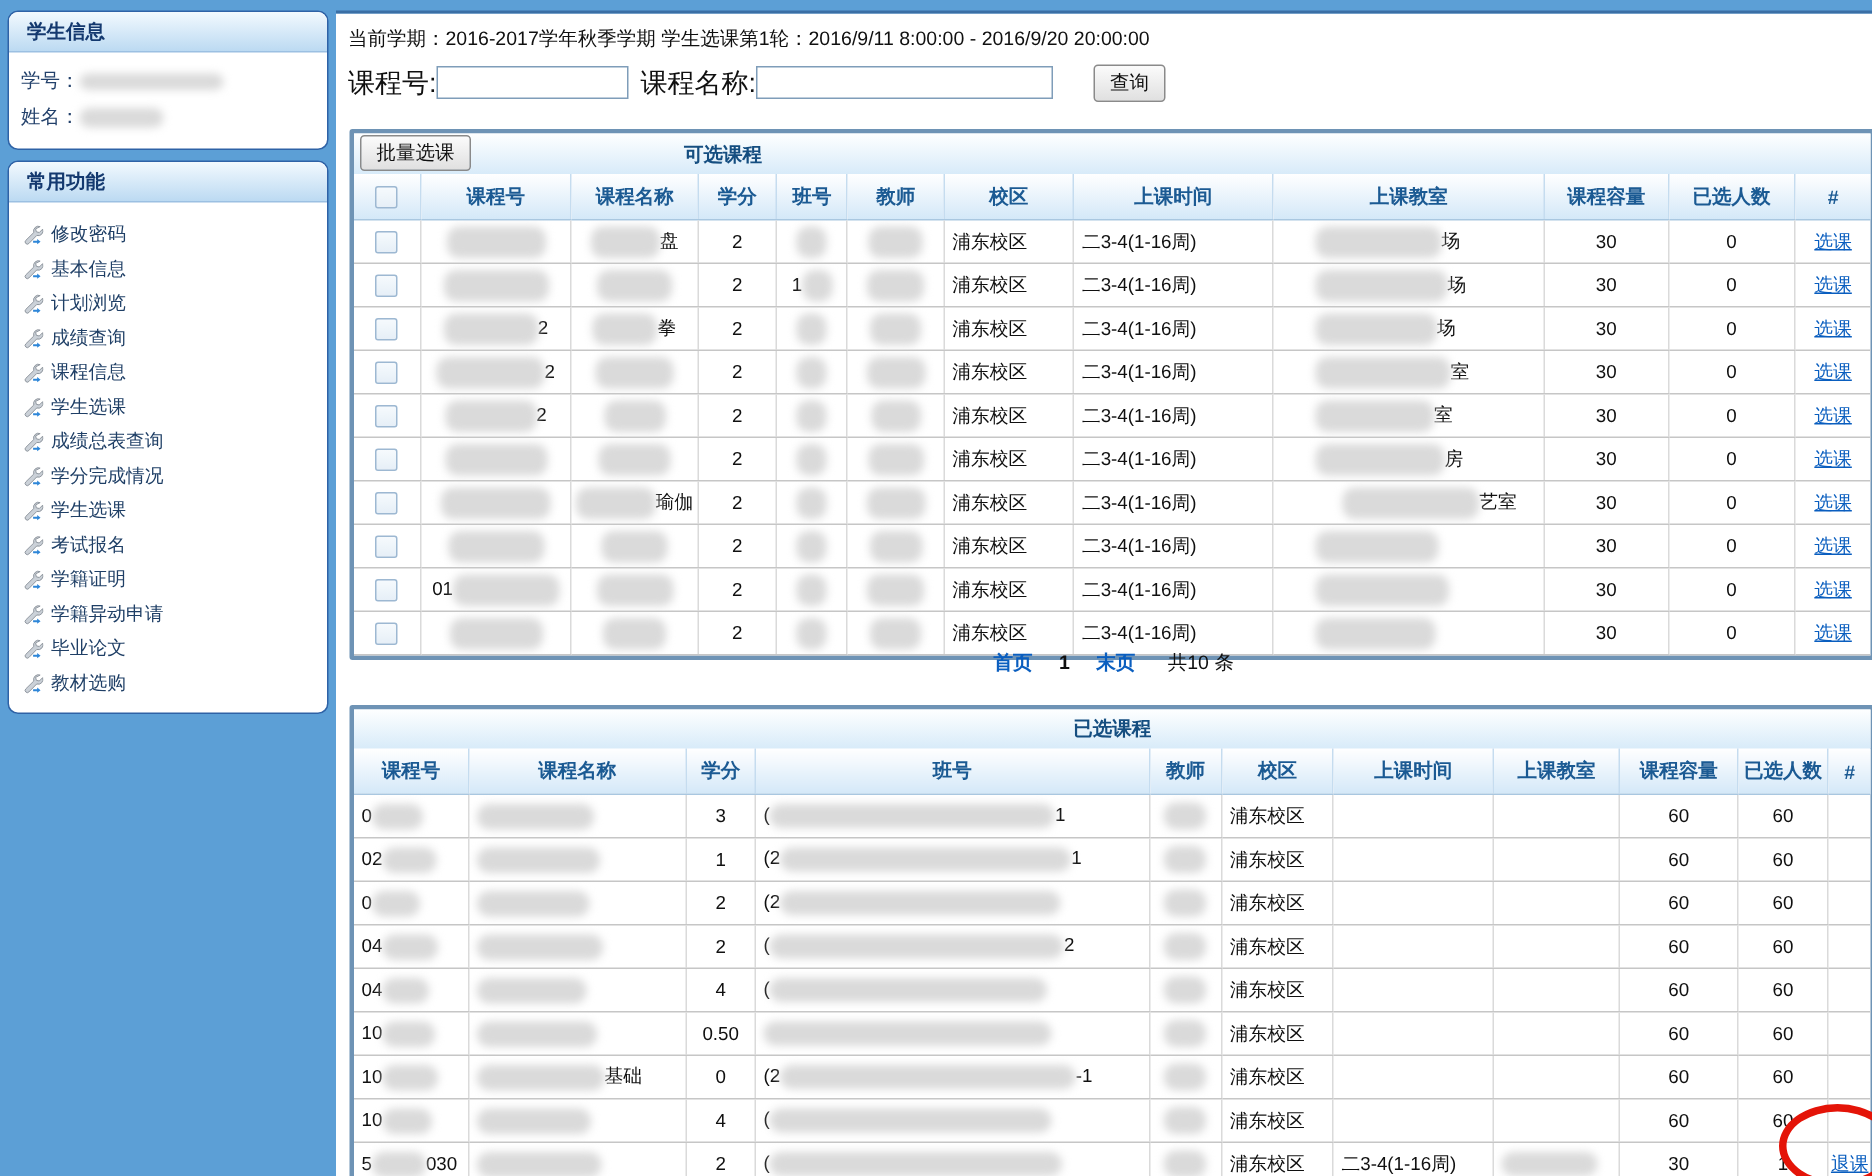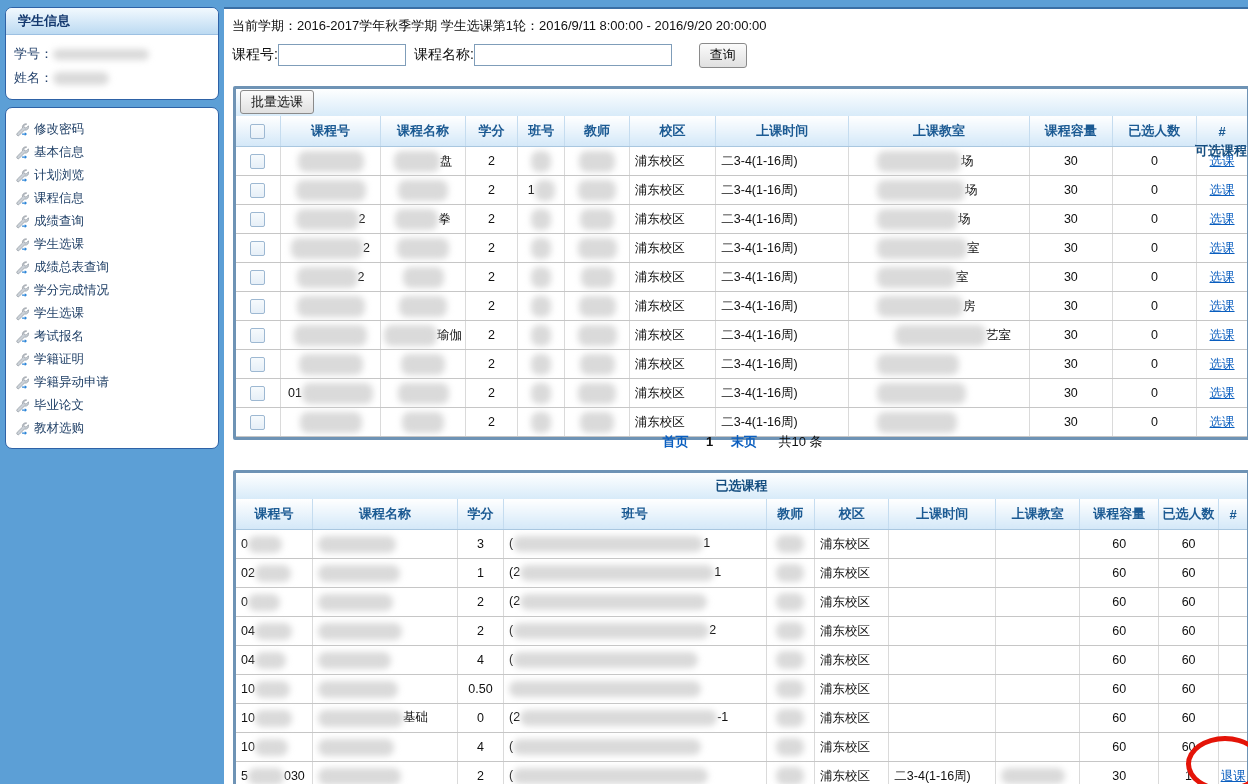--- a/index.html
+++ b/index.html
@@ -19,33 +19,33 @@
   .sb-field{height:24px;display:flex;align-items:center;color:#23416B;}
   .rd{display:inline-block;background:#DADADA;border-radius:8px;filter:blur(3px);vertical-align:middle;}
   .menu-list{padding:10px 4px 8px 6px;}
   .menu-item{height:23px;display:flex;align-items:center;gap:5px;color:#1F3F66;cursor:pointer;font-size:12.5px;padding-left:2px;}
   .menu-item svg{flex:0 0 auto;}
   
   .main{position:absolute;left:224px;top:0;width:1024px;height:784px;background:#fff;}
   .top-strip{height:7px;background:#5C9FD6;border-bottom:2px solid #3A6FA5;}
   .info-line{margin:8px 0 0 8px;color:#101010;font-size:13px;white-space:nowrap;}
   .search-row{position:absolute;left:8px;top:42px;display:flex;align-items:center;height:26px;}
-  .search-row label{font-size:14px;color:#101010;}
+  .search-row label{font-size:18px;color:#101010;}
   .inp{height:20px;border:1px solid #7F9DB9;font-size:13px;padding:0 3px;}
   .btn{height:25px;border:1px solid #8A8A8A;border-radius:3px;
     background:linear-gradient(#FBFBFB,#E0E0E0);font-size:13px;color:#101010;
     font-family:inherit;cursor:pointer;padding:0 10px;}
   
   .panel{position:absolute;left:9px;width:1011px;border:3px solid #6E93B5;border-radius:2px;background:#fff;}
   .panel-avail{top:86px;}
   .panel-sel{top:470px;}
   .toolbar{position:relative;height:27px;background:linear-gradient(#FEFFFF,#D8EBF9);}
   .toolbar .btn{position:absolute;left:4px;top:1px;height:24px;}
   .panel-title{position:absolute;left:220px;right:0;top:0;height:45px;line-height:27px;
-    text-align:right;font-weight:bold;color:#154E80;font-size:13px;margin-top:48px;}
+    text-align:left;font-weight:bold;color:#154E80;font-size:13px;}
   .panel-title2{height:26px;line-height:26px;text-align:center;font-weight:bold;color:#154E80;
     font-size:13px;background:linear-gradient(#FEFFFF,#D8EBF9);}
   table.grid{border-collapse:collapse;table-layout:fixed;width:100%;}
   table.grid th{height:28px;background:linear-gradient(#FFFFFF,#D4E8F8);
     color:#1B5A93;font-size:13px;font-weight:bold;border-left:1px solid #C5DCEF;
     border-bottom:1px solid #A9C7E0;overflow:hidden;white-space:nowrap;}
   table.grid th:first-child{border-left:none;}
   table.grid td{height:28px;border-bottom:1px solid #C6C6C6;border-left:1px solid #DADADA;
     font-size:12.5px;color:#101010;text-align:center;overflow:hidden;white-space:nowrap;padding:0;}
   table.grid td:first-child{border-left:none;}
@@ -72,20 +72,21 @@
         <span>学号：</span>
         <span class="rd" style="width:96px;height:11px;"></span>
       </div>
       <div class="sb-field">
         <span>姓名：</span>
         <span class="rd" style="width:56px;height:13px;"></span>
       </div>
     </div>
   </div>
   <div class="sb-panel">
+    <div class="sb-head">常用功能</div>
     <div class="menu-list">
         <div class="menu-item">
           <svg width="15" height="15" viewBox="0 0 16 16">
             <path d="M13.6 2.2a3.4 3.4 0 0 0-4.5 4.2L3.4 12a1.55 1.55 0 1 0 2.2 2.2l5.6-5.7a3.4 3.4 0 0 0 4.2-4.5L13 6.4l-2.1-.5-.5-2.1z" fill="#CBD1D8" stroke="#8E959D" stroke-width="0.7"></path>
             <path d="M8.6 12.2h2.9v-1.2l2.4 1.9-2.4 1.9v-1.2H8.6z" fill="#2E86D8"></path>
           </svg>
           <span>修改密码</span>
         </div>
         <div class="menu-item">
           <svg width="15" height="15" viewBox="0 0 16 16">
@@ -99,28 +100,28 @@
             <path d="M13.6 2.2a3.4 3.4 0 0 0-4.5 4.2L3.4 12a1.55 1.55 0 1 0 2.2 2.2l5.6-5.7a3.4 3.4 0 0 0 4.2-4.5L13 6.4l-2.1-.5-.5-2.1z" fill="#CBD1D8" stroke="#8E959D" stroke-width="0.7"></path>
             <path d="M8.6 12.2h2.9v-1.2l2.4 1.9-2.4 1.9v-1.2H8.6z" fill="#2E86D8"></path>
           </svg>
           <span>计划浏览</span>
         </div>
         <div class="menu-item">
           <svg width="15" height="15" viewBox="0 0 16 16">
             <path d="M13.6 2.2a3.4 3.4 0 0 0-4.5 4.2L3.4 12a1.55 1.55 0 1 0 2.2 2.2l5.6-5.7a3.4 3.4 0 0 0 4.2-4.5L13 6.4l-2.1-.5-.5-2.1z" fill="#CBD1D8" stroke="#8E959D" stroke-width="0.7"></path>
             <path d="M8.6 12.2h2.9v-1.2l2.4 1.9-2.4 1.9v-1.2H8.6z" fill="#2E86D8"></path>
           </svg>
+          <span>成绩查询</span>
+        </div>
+        <div class="menu-item">
+          <svg width="15" height="15" viewBox="0 0 16 16">
+            <path d="M13.6 2.2a3.4 3.4 0 0 0-4.5 4.2L3.4 12a1.55 1.55 0 1 0 2.2 2.2l5.6-5.7a3.4 3.4 0 0 0 4.2-4.5L13 6.4l-2.1-.5-.5-2.1z" fill="#CBD1D8" stroke="#8E959D" stroke-width="0.7"></path>
+            <path d="M8.6 12.2h2.9v-1.2l2.4 1.9-2.4 1.9v-1.2H8.6z" fill="#2E86D8"></path>
+          </svg>
           <span>课程信息</span>
-        </div>
-        <div class="menu-item">
-          <svg width="15" height="15" viewBox="0 0 16 16">
-            <path d="M13.6 2.2a3.4 3.4 0 0 0-4.5 4.2L3.4 12a1.55 1.55 0 1 0 2.2 2.2l5.6-5.7a3.4 3.4 0 0 0 4.2-4.5L13 6.4l-2.1-.5-.5-2.1z" fill="#CBD1D8" stroke="#8E959D" stroke-width="0.7"></path>
-            <path d="M8.6 12.2h2.9v-1.2l2.4 1.9-2.4 1.9v-1.2H8.6z" fill="#2E86D8"></path>
-          </svg>
-          <span>成绩查询</span>
         </div>
         <div class="menu-item">
           <svg width="15" height="15" viewBox="0 0 16 16">
             <path d="M13.6 2.2a3.4 3.4 0 0 0-4.5 4.2L3.4 12a1.55 1.55 0 1 0 2.2 2.2l5.6-5.7a3.4 3.4 0 0 0 4.2-4.5L13 6.4l-2.1-.5-.5-2.1z" fill="#CBD1D8" stroke="#8E959D" stroke-width="0.7"></path>
             <path d="M8.6 12.2h2.9v-1.2l2.4 1.9-2.4 1.9v-1.2H8.6z" fill="#2E86D8"></path>
           </svg>
           <span>学生选课</span>
         </div>
         <div class="menu-item">
           <svg width="15" height="15" viewBox="0 0 16 16">

